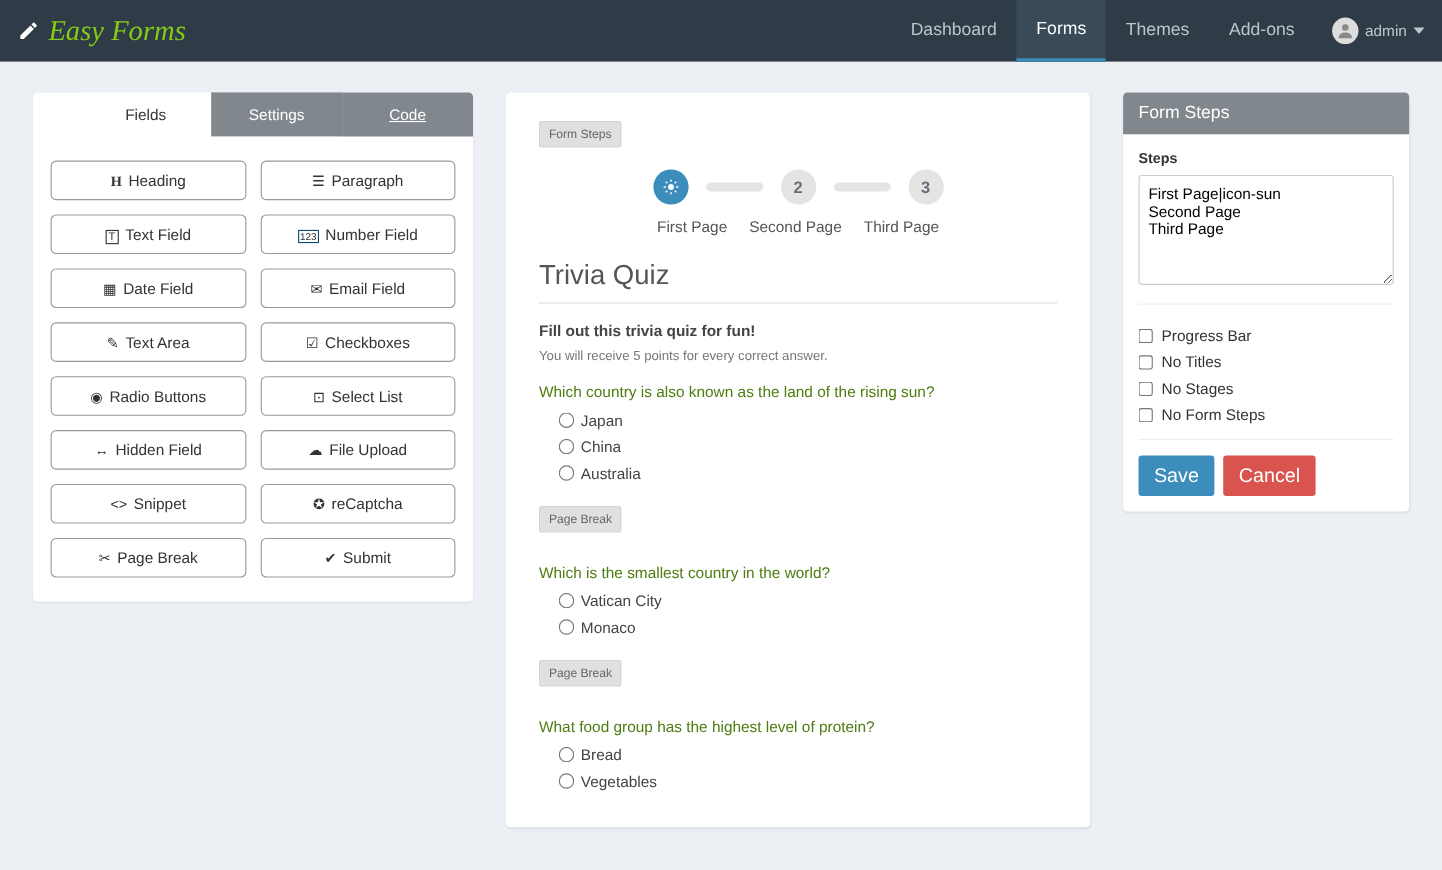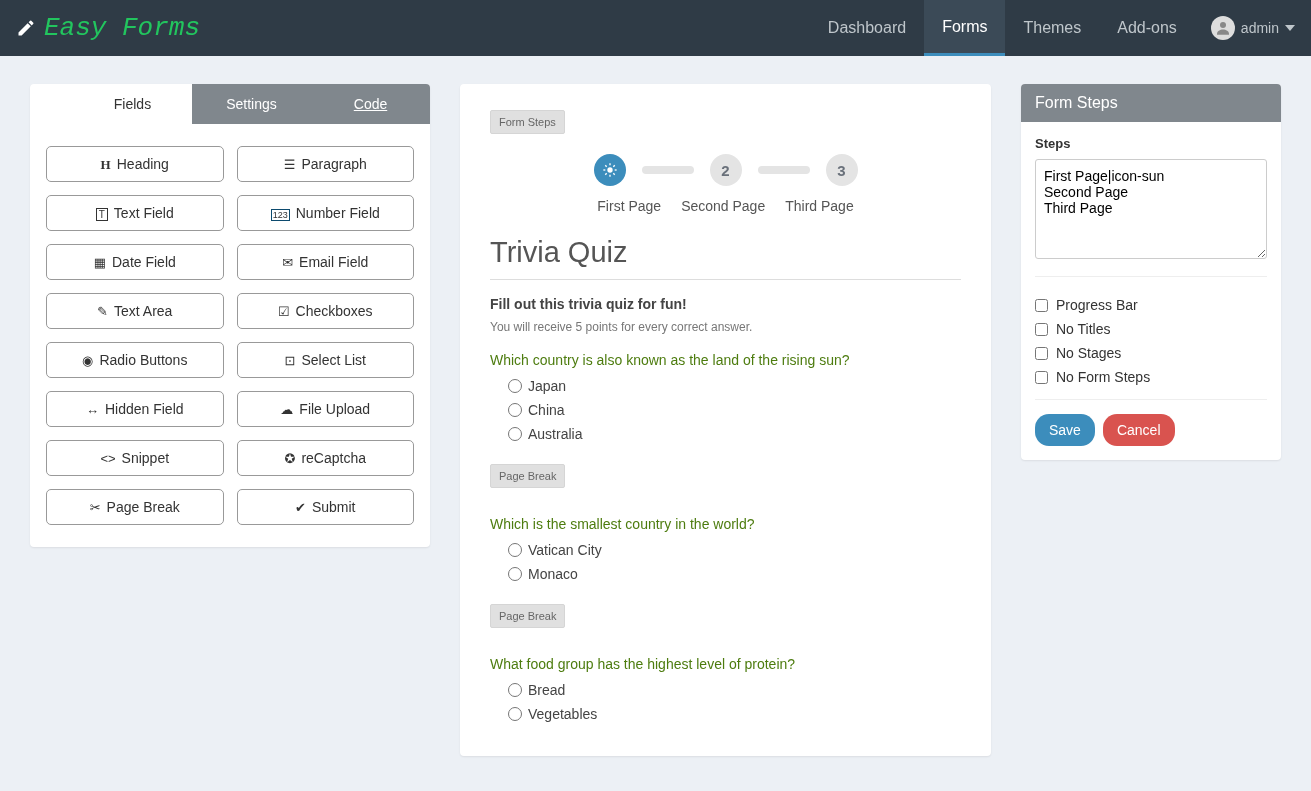--- a/index.html
+++ b/index.html
@@ -1,19 +1,19 @@
 <!DOCTYPE html>
 <html><head>
 <meta charset="utf-8">
 <style>
 * { box-sizing: border-box; margin: 0; padding: 0; }
 body { font-family: Arial, Helvetica, sans-serif; background: #ecf0f5; font-size: 14px; color: #333; }
 
 .topnav { background: #2F3B46; color: #fff; display: flex; align-items: center; height: 56px; padding: 0 16px; }
-.brand { display: flex; align-items: center; gap: 8px; font-family: Liberation Mono, monospace; font-size: 26px; font-style: italic; color: #22c55e; }
+.brand { display: flex; align-items: center; gap: 8px; font-family: Liberation Serif, serif; font-size: 26px; font-style: italic; color: #84cc16; }
 .brand svg { width: 20px; height: 20px; fill: #fff; }
 .nav-spacer { flex: 1; }
 .nav-item { color: #bfc6cb; padding: 12px 18px; height: 56px; display: flex; align-items: center; font-size: 16px; cursor: pointer; }
 .nav-item.active { color: #fff; background: #3b4a57; border-bottom: 3px solid #3c8dbc; }
 .nav-user { display: flex; align-items: center; gap: 6px; color: #bfc6cb; padding-left: 16px; cursor: pointer; }
 .avatar { width: 24px; height: 24px; border-radius: 50%; background: #ddd; display: inline-flex; align-items: center; justify-content: center; }
 .chevron-down { width: 0; height: 0; border-left: 5px solid transparent; border-right: 5px solid transparent; border-top: 6px solid #bfc6cb; }
 
 .container { display: flex; gap: 30px; padding: 28px 30px; align-items: flex-start; }
 .panel { background: #fff; border-radius: 4px; box-shadow: 0 1px 2px rgba(0,0,0,0.08); }
@@ -28,37 +28,37 @@
 .field-btn { border: 1px solid #999; border-radius: 5px; background: #fff; padding: 9px 6px; display: flex; align-items: center; justify-content: center; gap: 6px; font-size: 14px; color: #333; cursor: pointer; }
 .field-btn .ico { font-size: 13px; line-height: 1; }
 
 .canvas-panel { flex: 1; padding: 26px 30px; min-width: 480px; }
 .tag { display: inline-block; background: #e0e0e0; color: #666; font-size: 11px; padding: 5px 8px; border-radius: 2px; margin-bottom: 14px; border: 1px solid #d5d5d5; }
 .stepper { display: flex; align-items: center; justify-content: center; gap: 16px; margin: 6px 0 12px; }
 .step-circle { width: 32px; height: 32px; border-radius: 50%; background: #e4e4e4; color: #69707a; display: flex; align-items: center; justify-content: center; font-size: 15px; font-weight: bold; }
 .step-circle.active { background: #3c8dbc; color: #fff; }
 .step-bar { width: 52px; height: 8px; background: #e4e4e4; border-radius: 4px; }
 .step-labels { display: flex; justify-content: center; gap: 20px; margin-bottom: 22px; color: #555; font-size: 14px; }
-.canvas-panel h2 { font-size: 29px; font-weight: normal; color: #555; border-bottom: 1px solid #ddd; padding-bottom: 10px; margin-bottom: 16px; }
+.canvas-panel h2 { font-size: 25px; font-weight: normal; color: #555; border-bottom: 1px solid #ddd; padding-bottom: 10px; margin-bottom: 16px; }
 .subhead { font-weight: bold; color: #444; margin-bottom: 8px; }
 .desc { color: #777; font-size: 12px; margin-bottom: 18px; }
 .question { font-weight: normal; color: #4d7c0f; margin: 14px 0 10px; }
 .options { margin-left: 18px; }
 .options label { display: flex; align-items: center; gap: 6px; margin: 8px 0; color: #444; }
 .options input { width: 14px; height: 14px; }
 
 .right-panel { width: 260px; }
 .right-head { background: #80878d; color: #fff; padding: 10px 14px; font-size: 16px; border-top-left-radius: 4px; border-top-right-radius: 4px; }
 .right-body { padding: 14px; }
 .right-body label.field-label { font-weight: bold; display: block; margin-bottom: 8px; font-size: 13px; }
 .right-body textarea { width: 100%; height: 100px; border: 1px solid #ccc; border-radius: 3px; padding: 8px; font-family: inherit; font-size: 14px; resize: both; }
 .check-list { margin-top: 14px; border-top: 1px solid #eee; padding-top: 12px; }
 .check-list label { display: flex; align-items: center; gap: 8px; margin: 8px 0; font-size: 14px; color: #333; }
 .right-actions { border-top: 1px solid #eee; margin-top: 14px; padding-top: 14px; display: flex; gap: 8px; }
-.btn { border: none; border-radius: 14px; padding: 8px 14px; font-size: 14px; cursor: pointer; color: #fff; }
+.btn { border: none; border-radius: 3px; padding: 8px 14px; font-size: 18px; cursor: pointer; color: #fff; }
 .btn-primary { background: #3c8dbc; }
 .btn-danger { background: #d9534f; }
 </style>
 </head>
 <body>
 
 <div class="topnav">
   <div class="brand">
     <svg viewBox="0 0 24 24">
         <path d="M3 17.25V21h3.75l11-11-3.75-3.75-11 11zM20.71 7.04a1 1 0 0 0 0-1.41l-2.34-2.34a1 1 0 0 0-1.41 0l-1.83 1.83 3.75 3.75 1.83-1.83z"></path>

